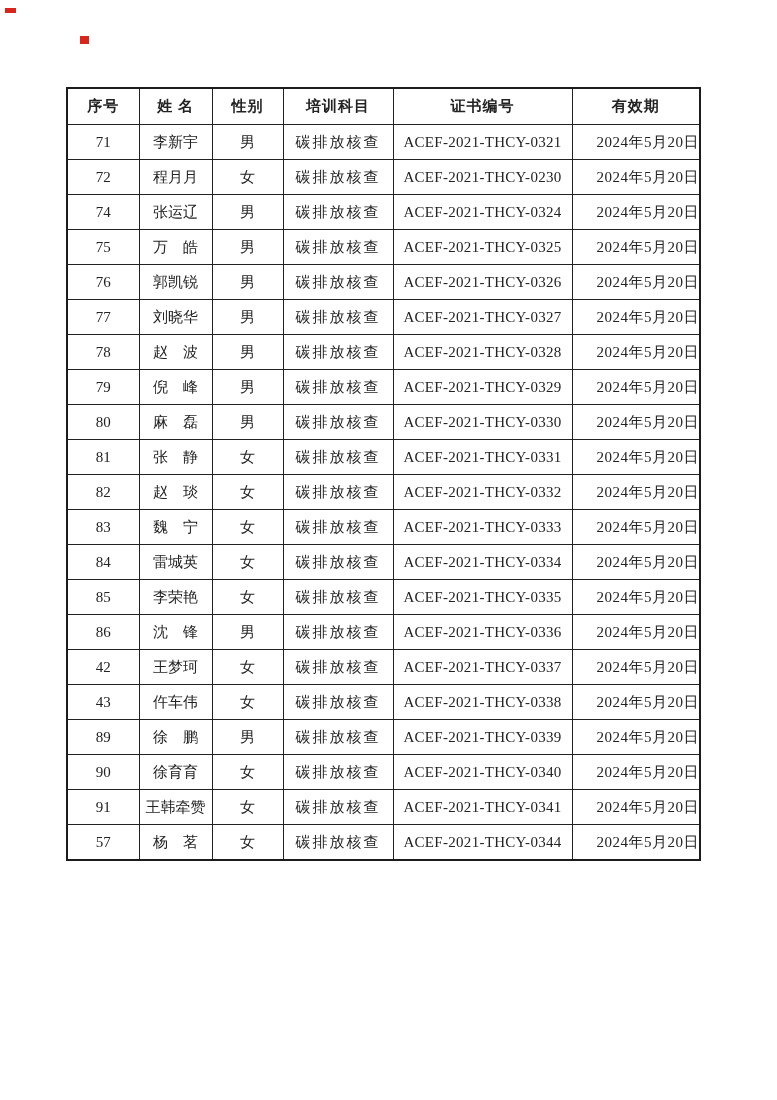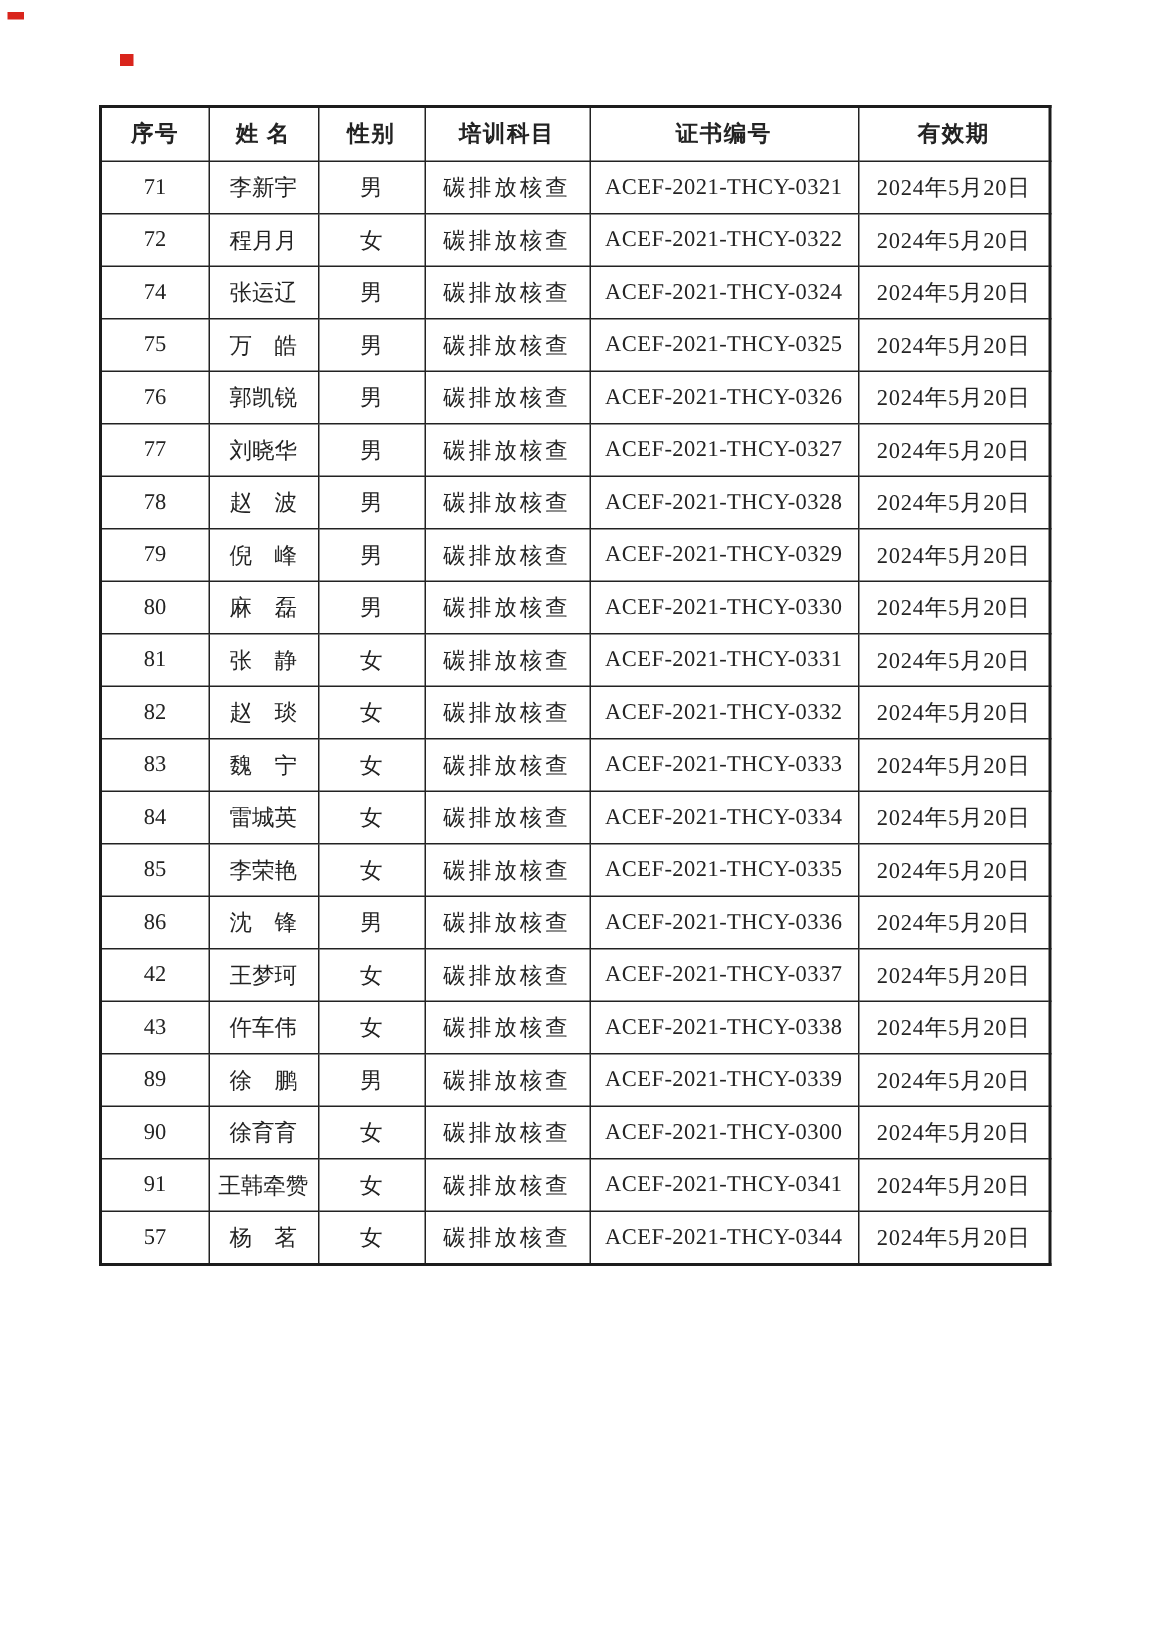--- a/index.html
+++ b/index.html
@@ -19,21 +19,21 @@
   .red-mark {
     position: absolute;
     background: #d9251c;
   }
   .red-mark.m1 { left: 5px;  top: 8px;  width: 11px; height: 5px; }
   .red-mark.m2 { left: 80px; top: 36px; width: 9px;  height: 8px; }
 
   table.roster {
     position: absolute;
     left: 66px;
-    top: 70px;
+    top: 87px;
     width: 633px;
     border-collapse: collapse;
     table-layout: fixed;
     border: 2px solid #1c1c1c;
   }
   .roster col.c-no      { width: 72px;  }
   .roster col.c-name    { width: 73px;  }
   .roster col.c-gender  { width: 71px;  }
   .roster col.c-subject { width: 110px; }
   .roster col.c-cert    { width: 179px; }
@@ -52,21 +52,21 @@
     font-weight: bold;
     height: 35px;
     letter-spacing: 1px;
   }
   .roster td {
     font-size: 15px;
     height: 34px;
   }
   .roster td.cell-subject { letter-spacing: 2px; }
   .roster td.cell-cert    { letter-spacing: 0.3px; }
-  .roster td.cell-valid   { letter-spacing: 0.5px; }
+  .roster td.cell-valid   { letter-spacing: 0.5px; text-align: right; }
 </style>
 </head>
 <body>
 
 <div class="red-mark m1" style="background: rgb(217, 37, 28);"></div>
 <div class="red-mark m2" style="background: rgb(217, 37, 28);"></div>
 
 <table class="roster">
   <colgroup>
     <col class="c-no">
@@ -93,21 +93,21 @@
         <td class="cell-gender">男</td>
         <td class="cell-subject">碳排放核查</td>
         <td class="cell-cert">ACEF-2021-THCY-0321</td>
         <td class="cell-valid">2024年5月20日</td>
       </tr>
       <tr>
         <td class="cell-serial">72</td>
         <td class="cell-name">程月月</td>
         <td class="cell-gender">女</td>
         <td class="cell-subject">碳排放核查</td>
-        <td class="cell-cert">ACEF-2021-THCY-0322</td>
+        <td class="cell-cert">ACEF-2021-THCY-0230</td>
         <td class="cell-valid">2024年5月20日</td>
       </tr>
       <tr>
         <td class="cell-serial">74</td>
         <td class="cell-name">张运辽</td>
         <td class="cell-gender">男</td>
         <td class="cell-subject">碳排放核查</td>
         <td class="cell-cert">ACEF-2021-THCY-0324</td>
         <td class="cell-valid">2024年5月20日</td>
       </tr>
@@ -229,21 +229,21 @@
         <td class="cell-gender">男</td>
         <td class="cell-subject">碳排放核查</td>
         <td class="cell-cert">ACEF-2021-THCY-0339</td>
         <td class="cell-valid">2024年5月20日</td>
       </tr>
       <tr>
         <td class="cell-serial">90</td>
         <td class="cell-name">徐育育</td>
         <td class="cell-gender">女</td>
         <td class="cell-subject">碳排放核查</td>
-        <td class="cell-cert">ACEF-2021-THCY-0300</td>
+        <td class="cell-cert">ACEF-2021-THCY-0340</td>
         <td class="cell-valid">2024年5月20日</td>
       </tr>
       <tr>
         <td class="cell-serial">91</td>
         <td class="cell-name">王韩牵赞</td>
         <td class="cell-gender">女</td>
         <td class="cell-subject">碳排放核查</td>
         <td class="cell-cert">ACEF-2021-THCY-0341</td>
         <td class="cell-valid">2024年5月20日</td>
       </tr>

